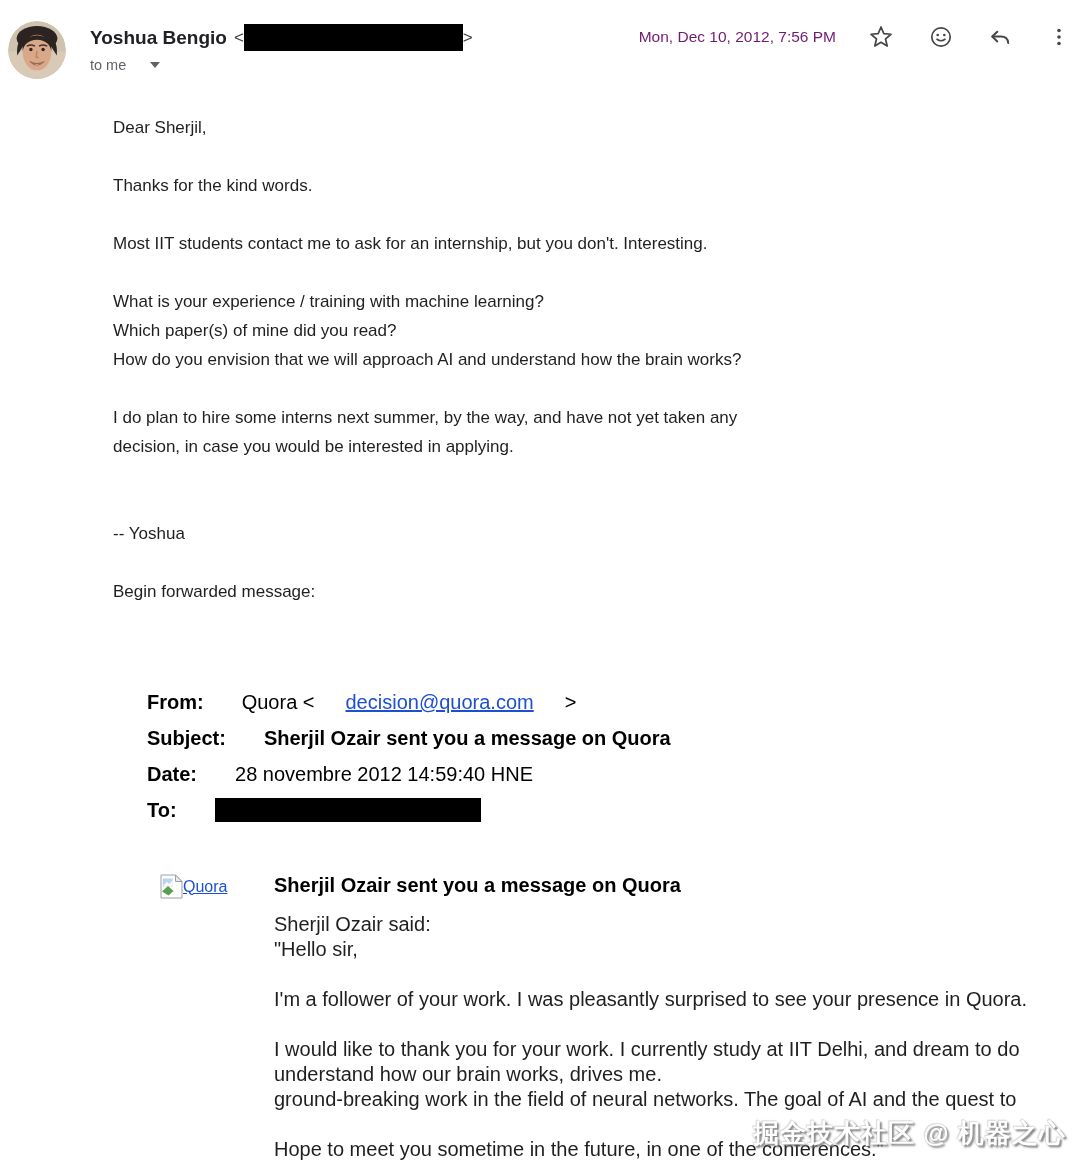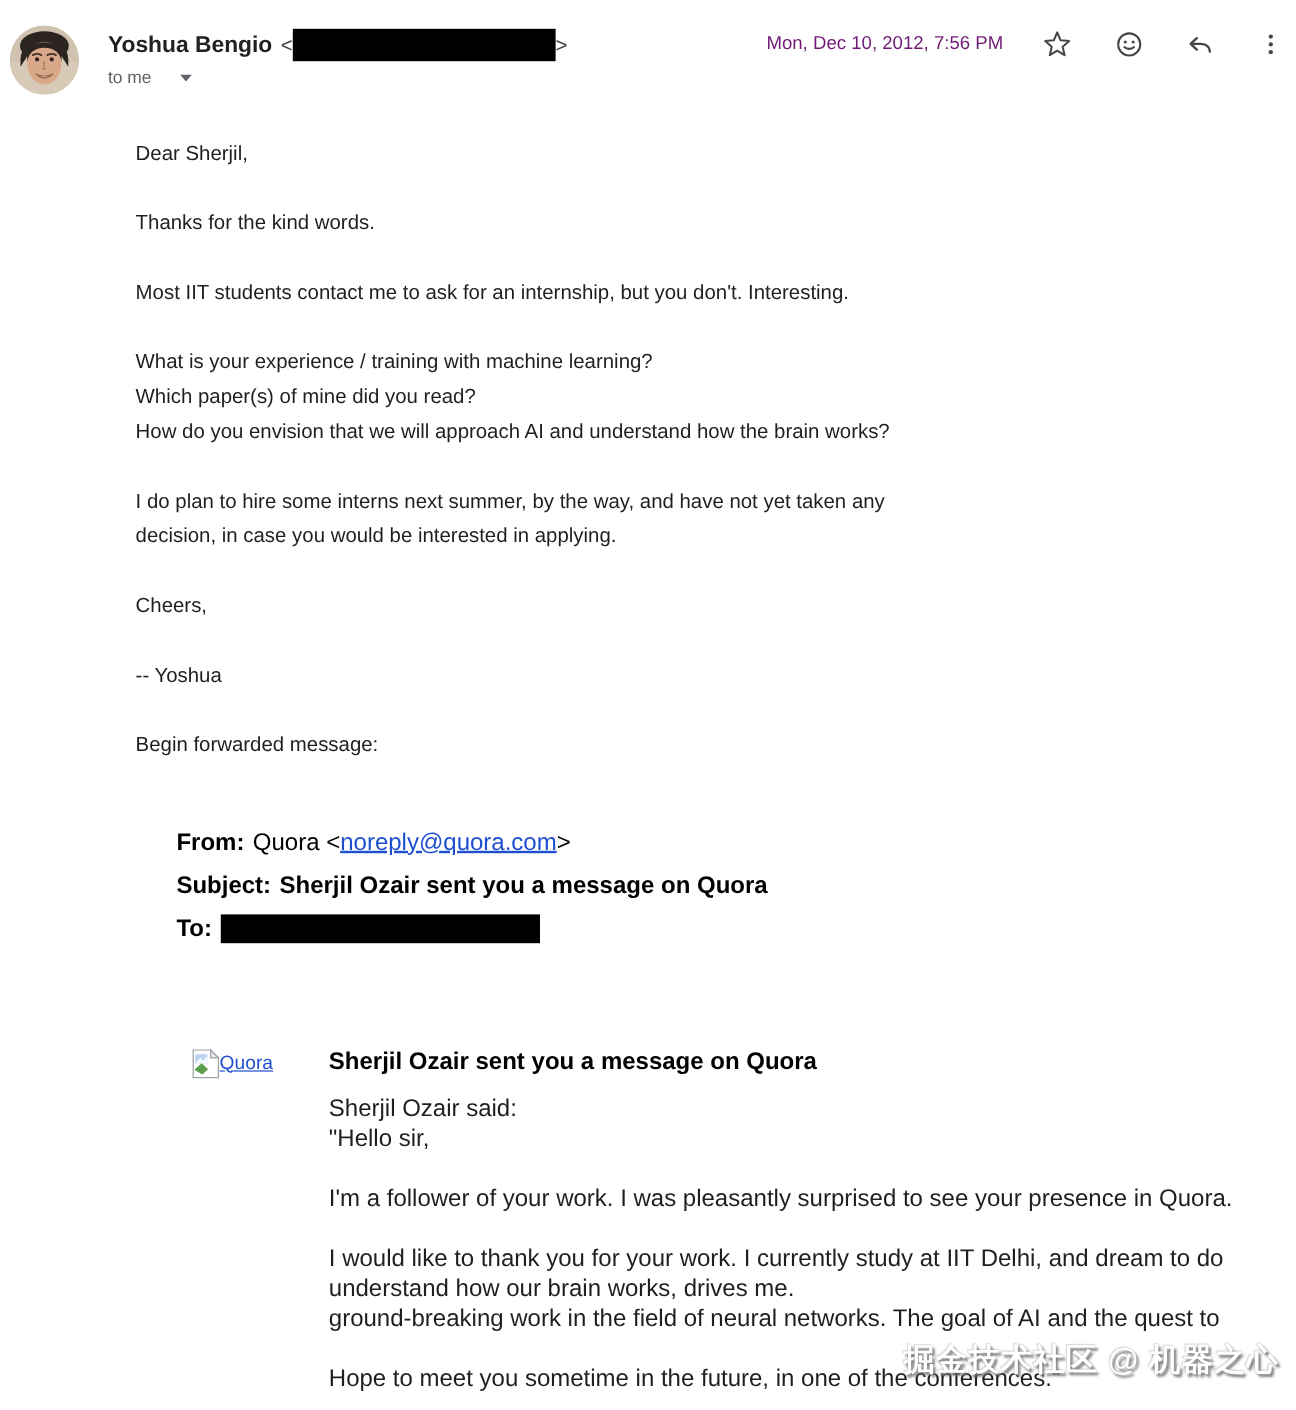--- a/index.html
+++ b/index.html
@@ -36,21 +36,21 @@
     border-radius:50%;
   }
   .hicon svg { display:block; }
 
   
   .email-body { position:absolute; left:89px; top:113px; font-size:17px; color:#1f1f1f; }
   .email-body .line { height:29px; line-height:29px; white-space:nowrap;margin-left:24px; }
 
   
   .fwd { position:absolute; left:147px; top:684px; font-size:20px; color:#000; }
-  .fwd .row { height:36px; line-height:36px; display:flex; align-items:center; white-space:pre; }
+  .fwd .row { height:36px; line-height:36px; display:flex; align-items:center; white-space:pre;gap:31px; }
   .fwd .lbl { font-weight:bold; margin-right:7px; }
   .fwd .bold { font-weight:bold; }
   a.mail-link { color:#1d4fd0; text-decoration:underline; cursor:pointer; }
   .redact-to { width:266px; height:24px; }
 
   
   .quora-logo {
     position:absolute; left:160px; top:874px;
     display:flex; align-items:center; gap:0; font-size:16px;
   }
@@ -150,35 +150,38 @@
     <div class="line"></div>
     <div class="line">Most IIT students contact me to ask for an internship, but you don't. Interesting.</div>
     <div class="line"></div>
     <div class="line">What is your experience / training with machine learning?</div>
     <div class="line">Which paper(s) of mine did you read?</div>
     <div class="line">How do you envision that we will approach AI and understand how the brain works?</div>
     <div class="line"></div>
     <div class="line">I do plan to hire some interns next summer, by the way, and have not yet taken any</div>
     <div class="line">decision, in case you would be interested in applying.</div>
     <div class="line"></div>
-    <div class="line">Cheers,</div>
     <div class="line"></div>
     <div class="line">-- Yoshua</div>
     <div class="line"></div>
     <div class="line">Begin forwarded message:</div>
   </div>
 
 <div class="fwd">
   <div class="row">
     <span class="lbl">From:</span>
-    <span>Quora &lt;</span><a class="mail-link">noreply@quora.com</a><span>&gt;</span>
+    <span>Quora &lt;</span><a class="mail-link">decision@quora.com</a><span>&gt;</span>
   </div>
   <div class="row">
     <span class="lbl">Subject:</span>
     <span class="bold">Sherjil Ozair sent you a message on Quora</span>
+  </div>
+  <div class="row">
+    <span class="lbl">Date:</span>
+    <span>28 novembre 2012 14:59:40 HNE</span>
   </div>
   <div class="row">
     <span class="lbl">To:</span>
     <span class="redact redact-to"></span>
   </div>
 </div>
 
 <div class="quora-logo">
   <svg width="23" height="25" viewBox="0 0 23 25">
     <path d="M1 1 H15.5 L22 7.5 V24 H1 Z" fill="#ffffff" stroke="#9aa0a6" stroke-width="1"></path>

